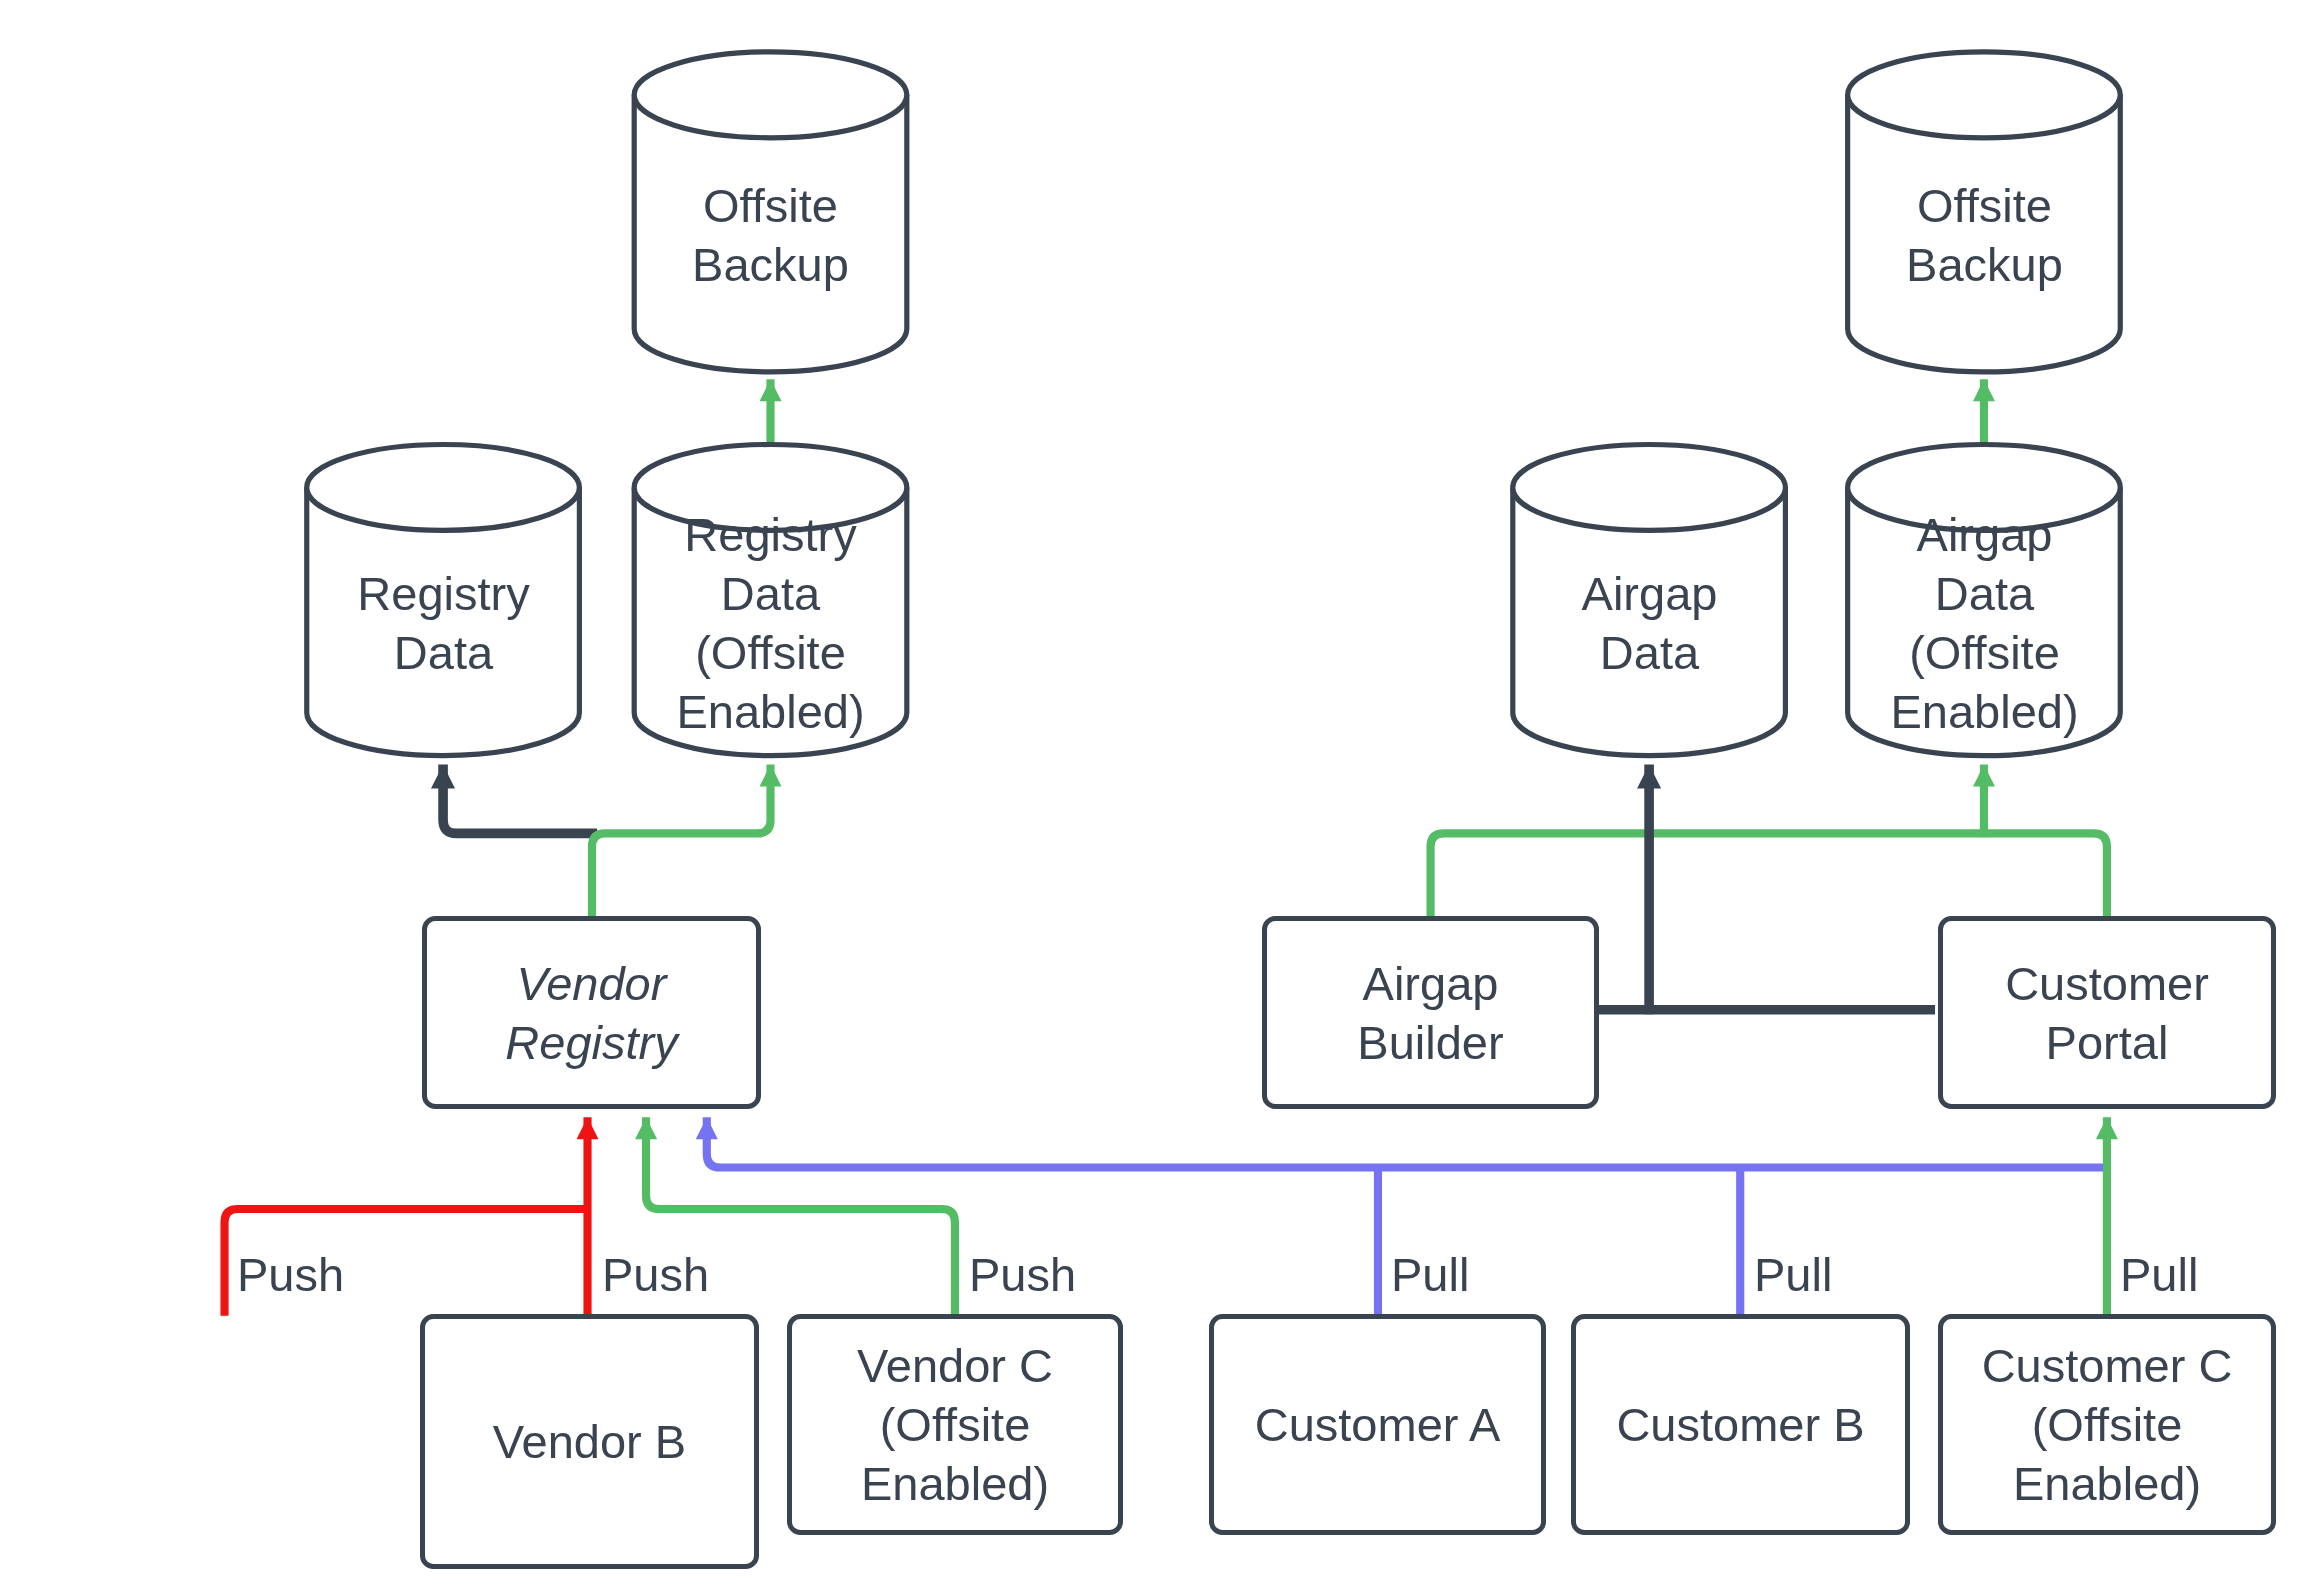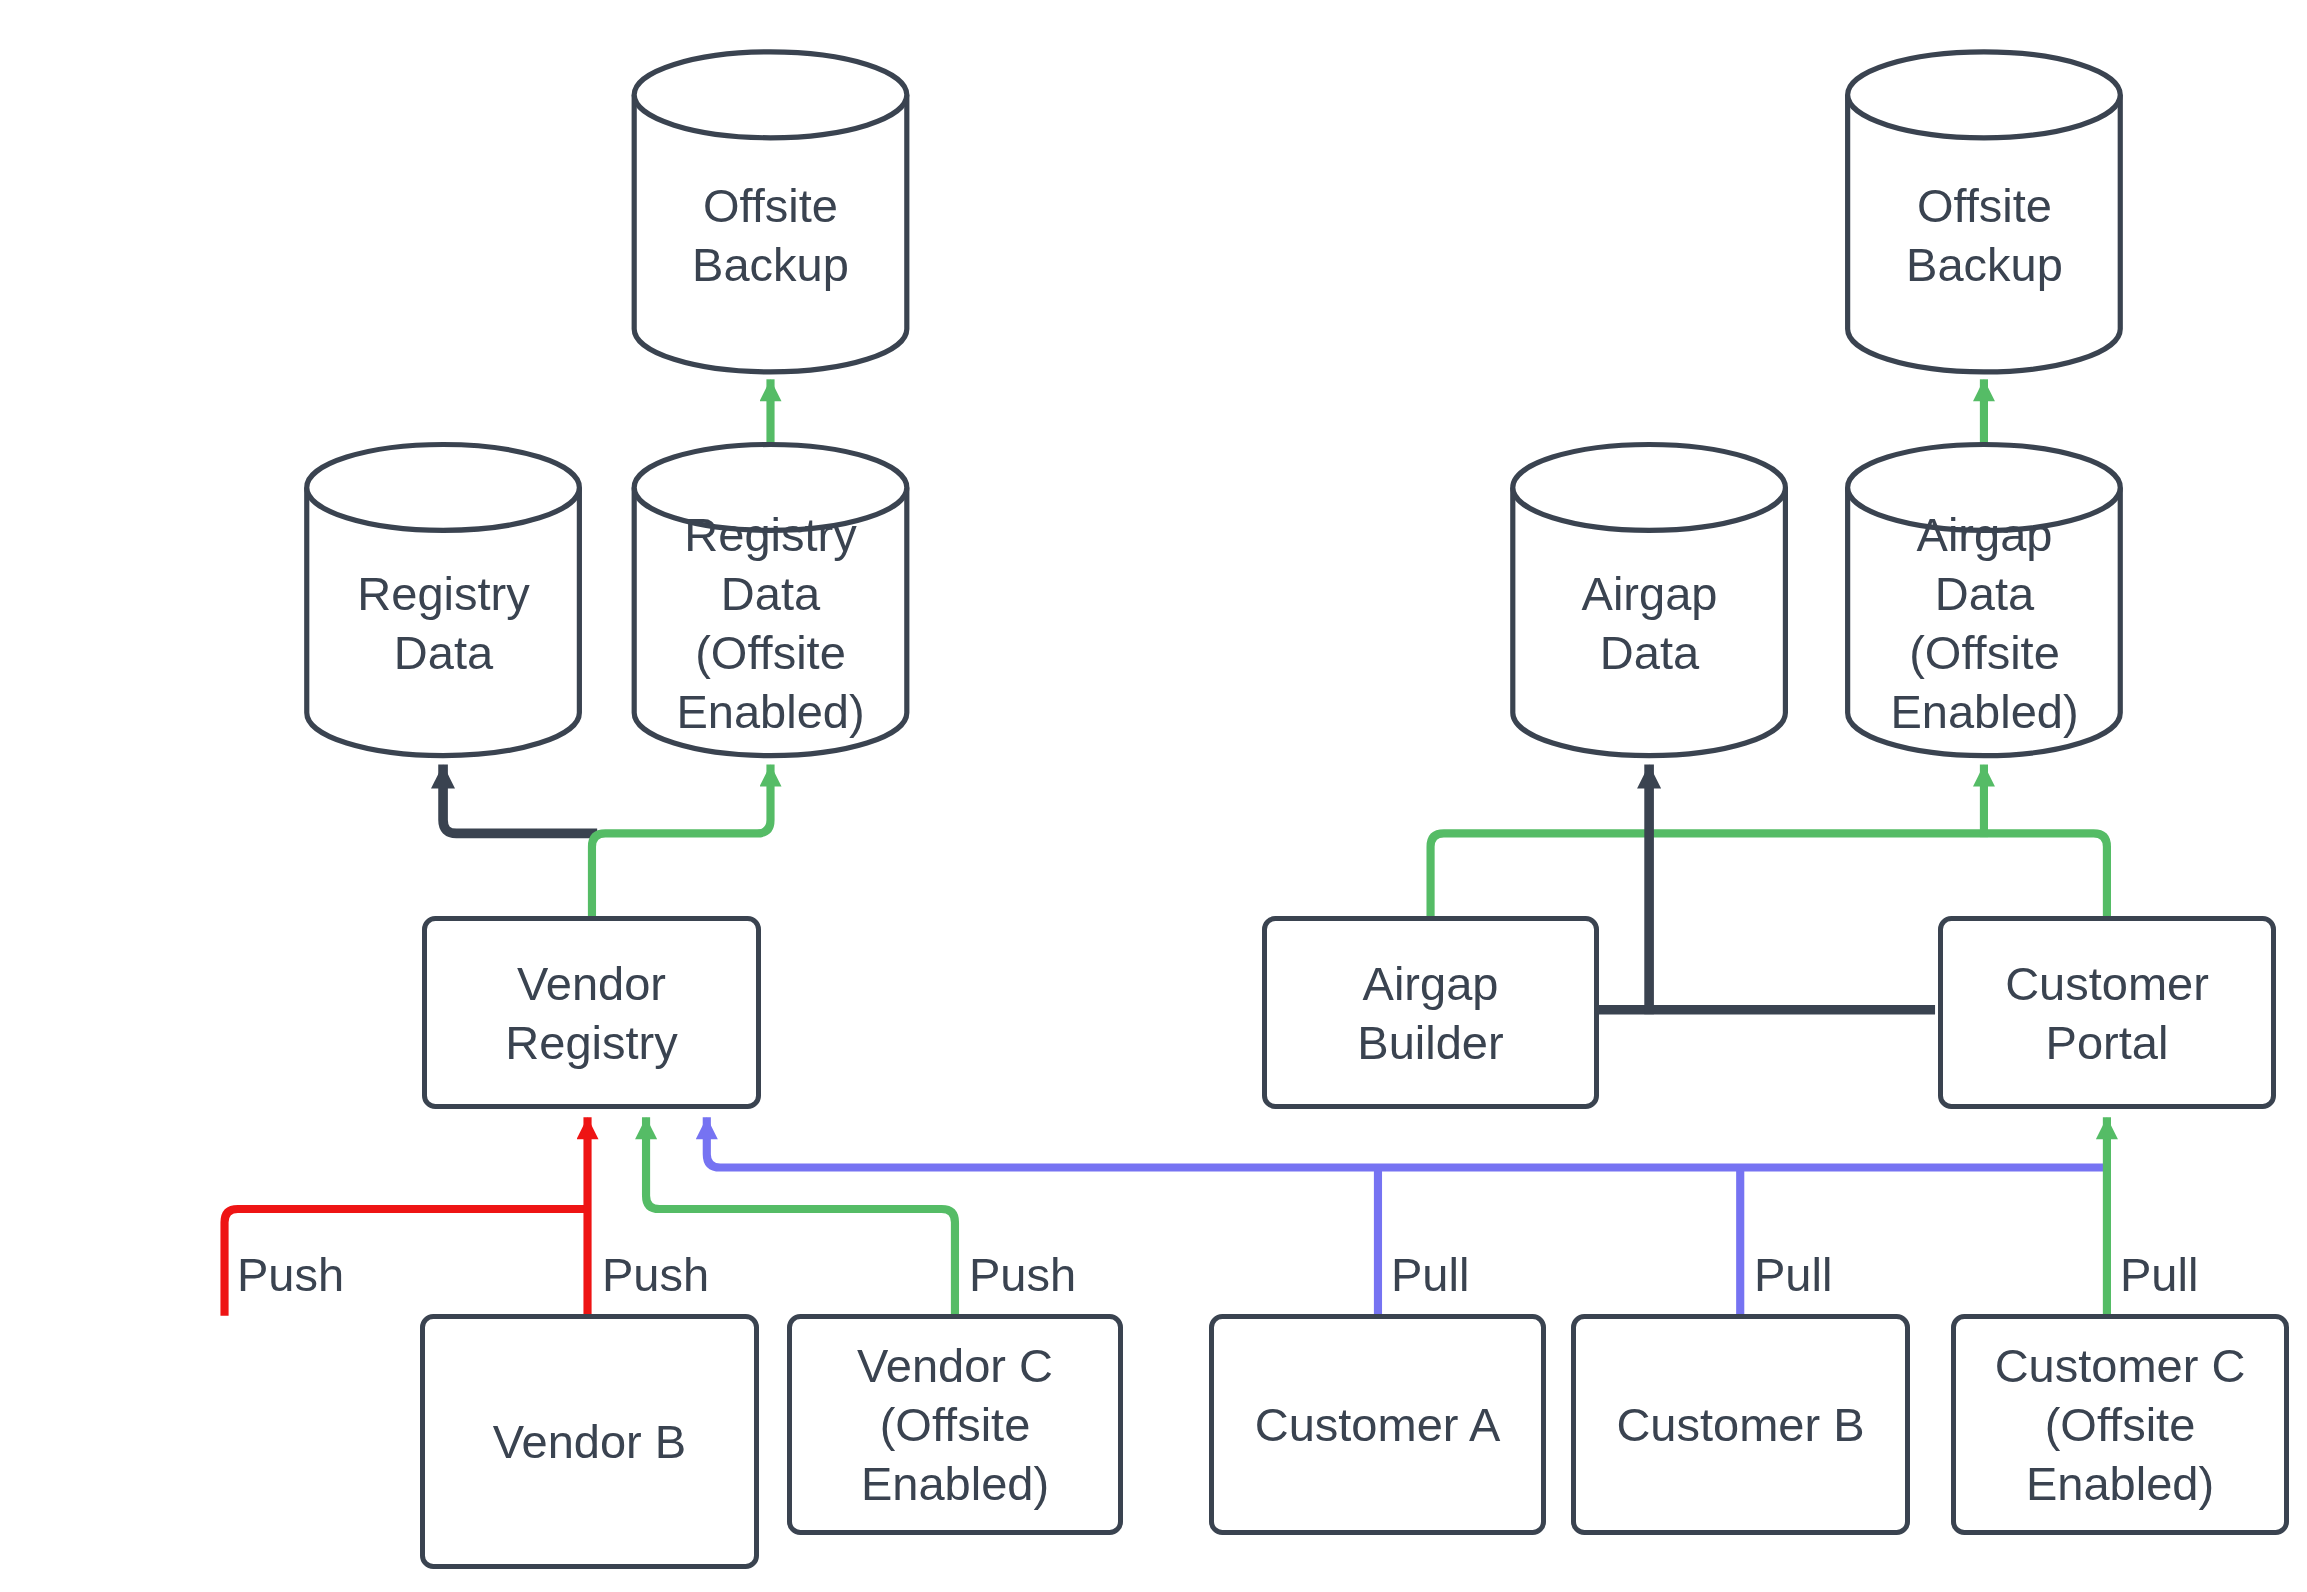--- a/index.html
+++ b/index.html
@@ -149,21 +149,21 @@
     <div class="ln">Airgap</div>
     <div class="ln">Data</div>
   </div>
   <div class="cyl-label" style="left:1848px;top:489px;width:273px;height:267px;">
     <div class="ln">Airgap</div>
     <div class="ln">Data</div>
     <div class="ln">(Offsite</div>
     <div class="ln">Enabled)</div>
   </div>
 
-  <div class="box" style="left:422px;top:916px;width:339px;height:193px;">
+  <div class="box" style="left:422px;top:916px;width:339px;height:193px;font-style:italic;">
     <div class="ln">Vendor</div>
     <div class="ln">Registry</div>
   </div>
   <div class="box" style="left:1262px;top:916px;width:337px;height:193px;">
     <div class="ln">Airgap</div>
     <div class="ln">Builder</div>
   </div>
   <div class="box" style="left:1938px;top:916px;width:338px;height:193px;">
     <div class="ln">Customer</div>
     <div class="ln">Portal</div>
@@ -176,21 +176,21 @@
     <div class="ln">Vendor C</div>
     <div class="ln">(Offsite</div>
     <div class="ln">Enabled)</div>
   </div>
   <div class="box" style="left:1209px;top:1314px;width:337px;height:221px;">
     <div class="ln">Customer A</div>
   </div>
   <div class="box" style="left:1571px;top:1314px;width:339px;height:221px;">
     <div class="ln">Customer B</div>
   </div>
-  <div class="box" style="left:1938px;top:1314px;width:338px;height:221px;margin-left:13px;">
+  <div class="box" style="left:1938px;top:1314px;width:338px;height:221px;">
     <div class="ln">Customer C</div>
     <div class="ln">(Offsite</div>
     <div class="ln">Enabled)</div>
   </div>
 
   <div class="flow-label" style="left:237px;top:1246px;">Push</div>
   <div class="flow-label" style="left:602px;top:1246px;">Push</div>
   <div class="flow-label" style="left:969px;top:1246px;">Push</div>
   <div class="flow-label" style="left:1391px;top:1246px;">Pull</div>
   <div class="flow-label" style="left:1754px;top:1246px;">Pull</div>

